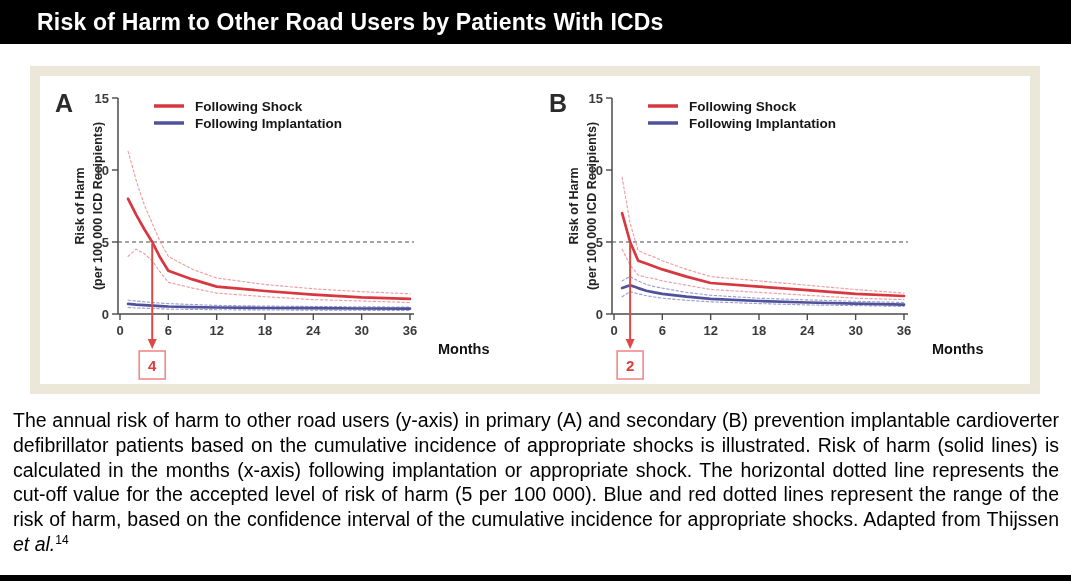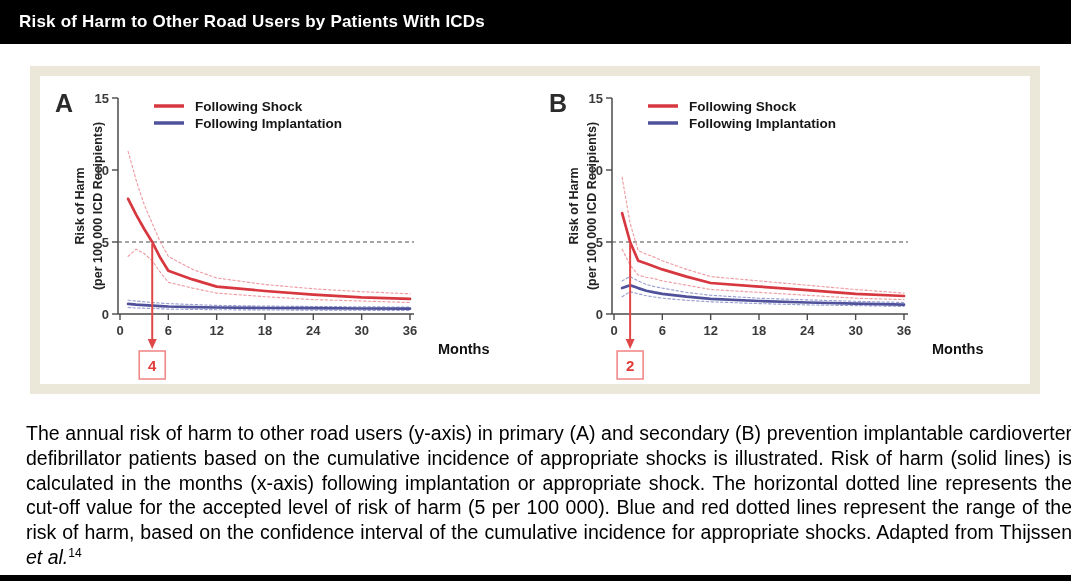--- a/index.html
+++ b/index.html
@@ -5,36 +5,36 @@
   html,body{margin:0;padding:0;}
   body{
     width:1071px;height:581px;position:relative;overflow:hidden;
     background:#ffffff;font-family:"Liberation Sans",sans-serif;
   }
   .title-bar{
     position:absolute;left:0;top:0;width:1071px;height:44px;
     background:#000000;display:flex;align-items:center;
   }
   .title-bar .title-text{
-    color:#ffffff;font-size:17px;font-weight:bold;padding-left:19px;
+    color:#ffffff;font-size:23px;font-weight:bold;padding-left:37px;
     letter-spacing:0.2px;
   }
   .figure-frame{
     position:absolute;left:30px;top:66px;width:1010px;height:328px;
     background:#ebe8da;padding:10px;box-sizing:border-box;
   }
   .figure-inner{
     background:#ffffff;width:100%;height:100%;
     display:flex;align-items:flex-start;justify-content:flex-start;
   }
   .chart-svg{width:494px;height:308px;display:block;}
   .caption{
     position:absolute;left:13px;top:408px;width:1046px;
     font-size:19.5px;line-height:1.27;color:#000000;
-    text-align:justify;margin:13px;
+    text-align:justify;margin:0;
   }
   .caption i{font-style:italic;}
   .caption sup{font-size:0.62em;vertical-align:super;line-height:0;}
   .bottom-bar{
     position:absolute;left:0;bottom:0;width:1071px;height:6px;background:#000000;
   }
 </style>
 </head>
 <body>
 

